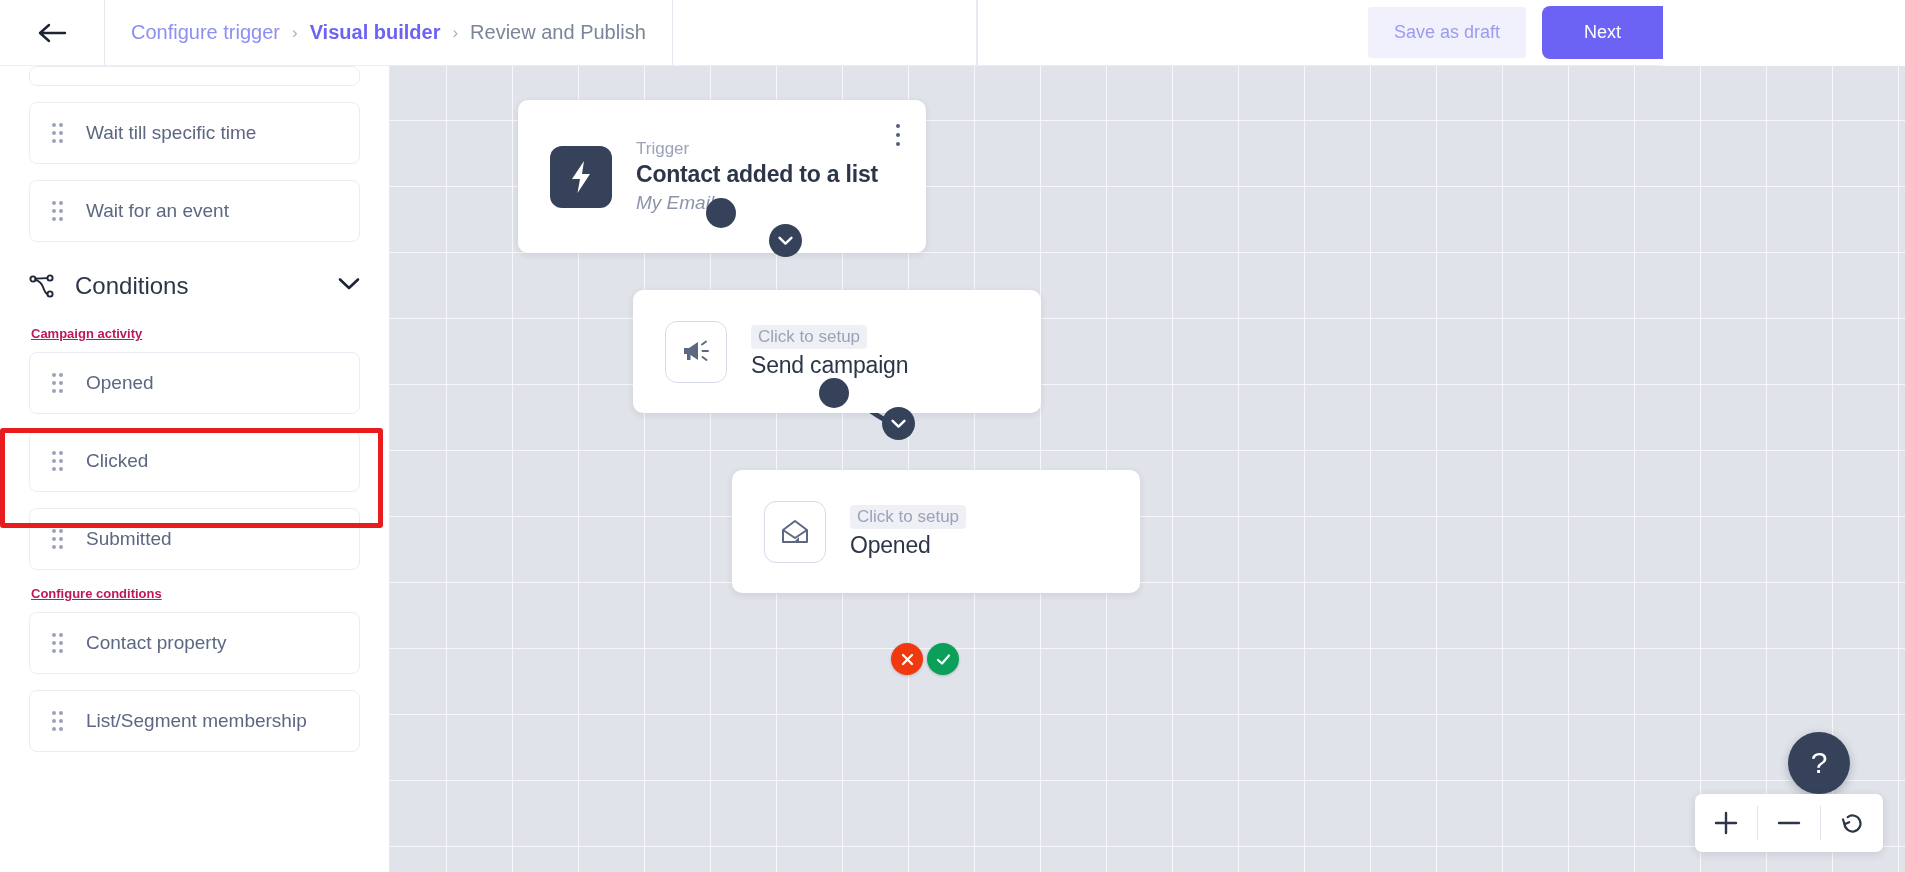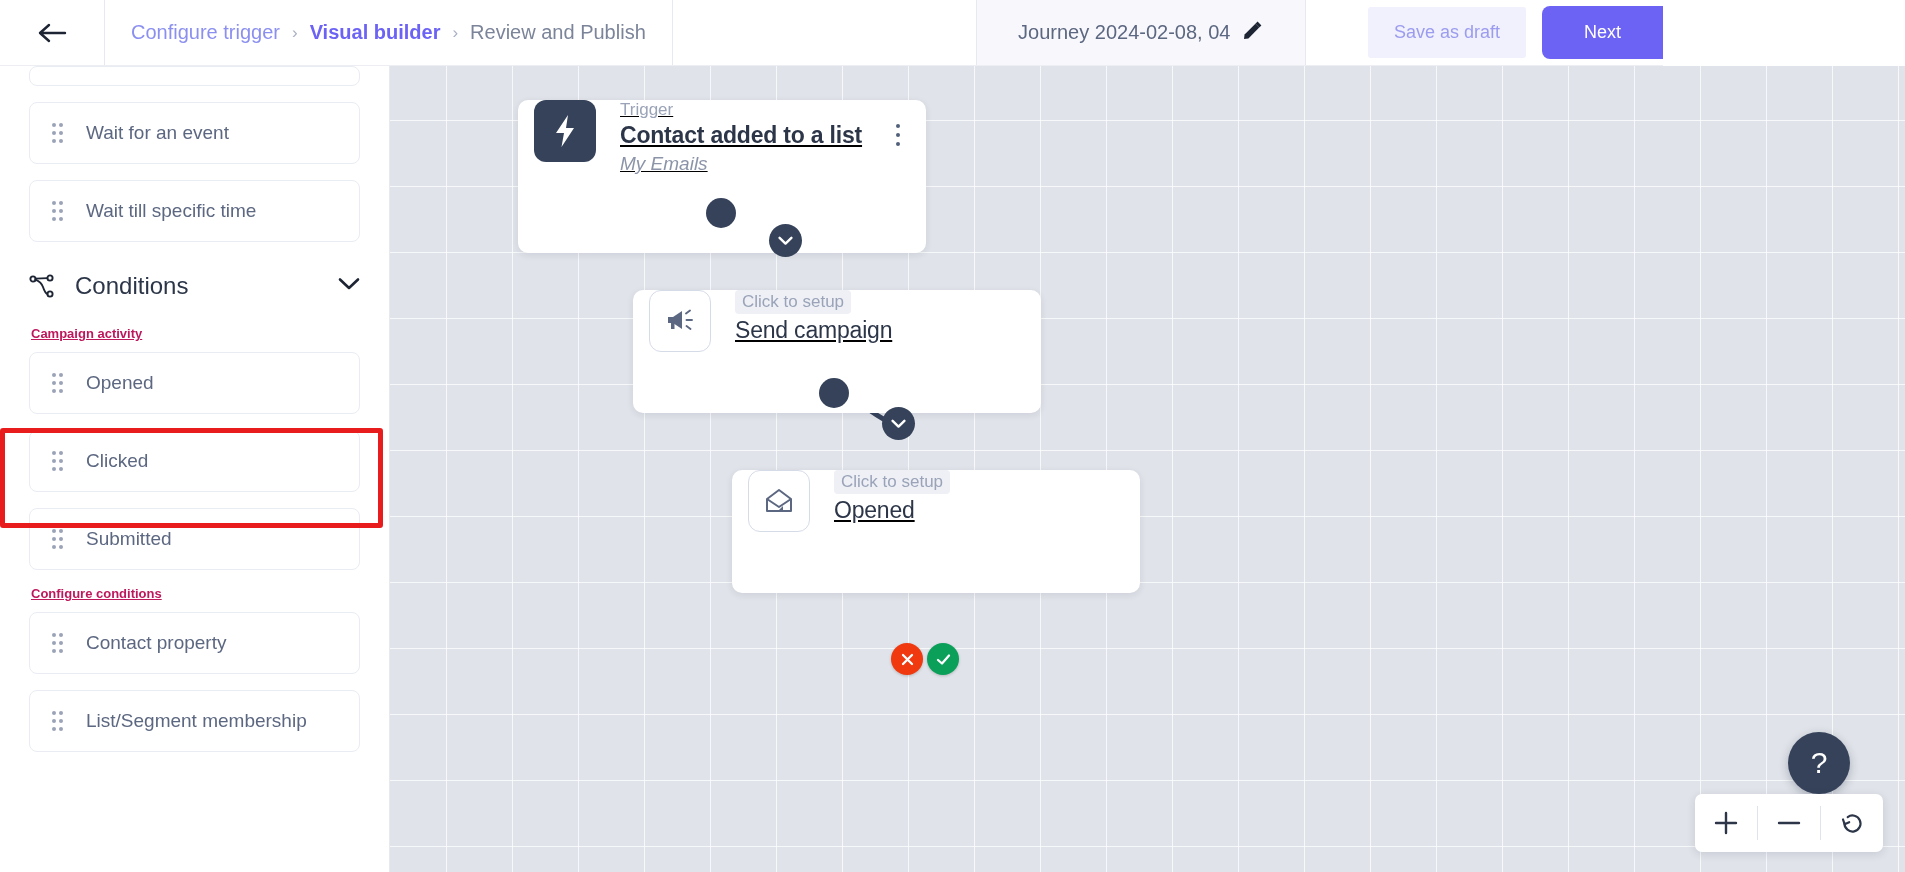--- a/index.html
+++ b/index.html
@@ -98,21 +98,21 @@
     background-image:
       linear-gradient(to right, rgba(255,255,255,.75) 1px, transparent 1px),
       linear-gradient(to bottom, rgba(255,255,255,.75) 1px, transparent 1px);
     background-size: 66px 66px;
     background-position: -10px -12px;
   }
   .node {
     position: absolute; background: #ffffff; border-radius: 10px;
     box-shadow: 0 2px 7px rgba(40,50,80,.10);
   }
-  .node-row { display: flex; height: 100%; padding-left: 16px; text-decoration: underline; }
+  .node-row { display: flex; align-items: center; height: 100%; padding-left: 32px; }
   .node-ico {
     width: 62px; height: 62px; border-radius: 12px; flex: 0 0 62px;
     display: flex; align-items: center; justify-content: center;
   }
   .ico-dark { background: #35425a; }
   .ico-light { background: #ffffff; border: 1px solid #d6dbe8; border-radius: 12px; }
   .node-text { margin-left: 24px; }
   .node-kicker { font-size: 17px; color: #9aa3b8; margin-bottom: 2px; }
   .node-chip {
     display: inline-block; font-size: 17px; color: #9aa3b8;
@@ -182,29 +182,20 @@
       <span class="bc-sep">›</span>
       <span class="bc-item active">Visual builder</span>
       <span class="bc-sep">›</span>
       <span class="bc-item muted">Review and Publish</span>
     </div>
 
     <div class="hdr-divider"></div>
     <div class="hdr-gap"></div>
     <div class="hdr-divider"></div>
 
-    <div class="journey-box">
-      <span class="journey-title">Journey 2024-02-08, 04</span>
-      <span class="pencil">
-        <svg width="22" height="22" viewBox="0 0 22 22">
-          <path d="M3 19 L3.6 14.6 L14.4 3.8 L18.2 7.6 L7.4 18.4 Z" fill="#1d2433"></path>
-          <path d="M14.4 3.8 L16.6 1.6 L20.4 5.4 L18.2 7.6 Z" fill="#1d2433"></path>
-        </svg>
-      </span>
-    </div>
 
     <div class="hdr-divider"></div>
     <div class="hdr-spacer"></div>
 
     <div class="hdr-actions">
       <button class="btn btn-draft">Save as draft</button>
       <button class="btn btn-next">Next</button>
     </div>
   </div>
 
@@ -215,33 +206,33 @@
 
       <div class="sb-card">
         <span class="grip">
           <i></i>
             <i></i>
             <i></i>
             <i></i>
             <i></i>
             <i></i>
         </span>
+        <span class="sb-label">Wait till specific time</span>
+      </div>
+
+      <div class="sb-card">
+        <span class="grip">
+          <i></i>
+            <i></i>
+            <i></i>
+            <i></i>
+            <i></i>
+            <i></i>
+        </span>
         <span class="sb-label">Wait for an event</span>
-      </div>
-
-      <div class="sb-card">
-        <span class="grip">
-          <i></i>
-            <i></i>
-            <i></i>
-            <i></i>
-            <i></i>
-            <i></i>
-        </span>
-        <span class="sb-label">Wait till specific time</span>
       </div>
 
       <div class="sb-section">
         <span class="sb-section-icon">
           <svg width="30" height="24" viewBox="0 0 30 24">
             <circle cx="4" cy="5" r="2.6" fill="none" stroke="#1d2433" stroke-width="1.9"></circle>
             <circle cx="21" cy="4" r="2.6" fill="none" stroke="#1d2433" stroke-width="1.9"></circle>
             <circle cx="21" cy="20" r="2.6" fill="none" stroke="#1d2433" stroke-width="1.9"></circle>
             <path d="M6.4 5.6 C11 7.5 13 10 14 13 C15.5 17.5 16.6 19.6 18.5 20" fill="none" stroke="#1d2433" stroke-width="1.9" stroke-linecap="round"></path>
             <path d="M6.6 4.6 L18.4 4.1" fill="none" stroke="#1d2433" stroke-width="1.9" stroke-linecap="round"></path>

